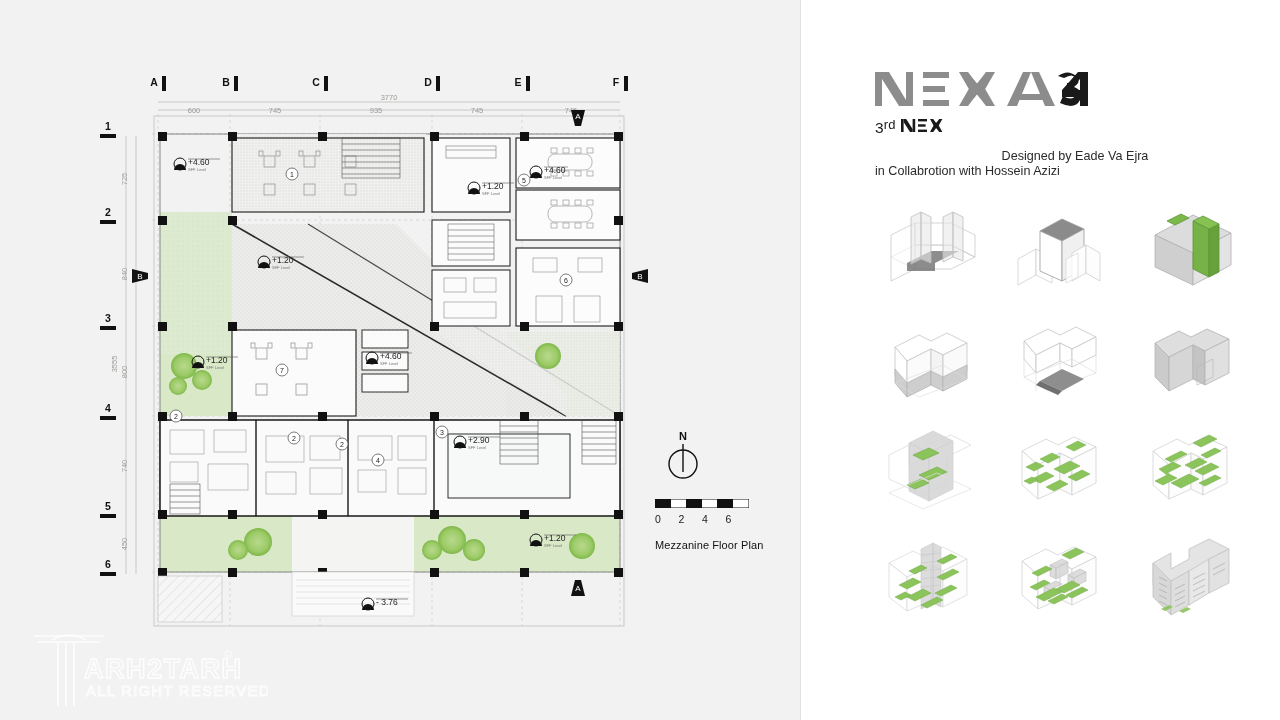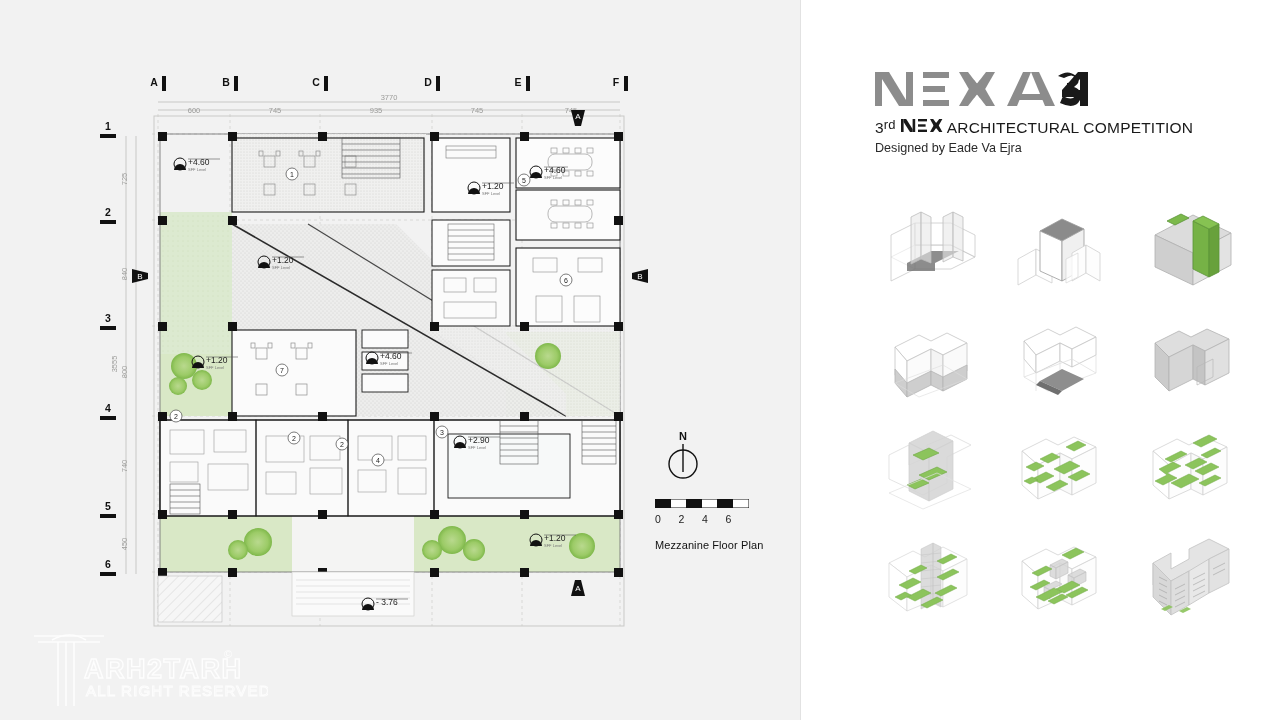--- a/index.html
+++ b/index.html
@@ -29,21 +29,21 @@
   .title-block { position:absolute; left:875px; top:68px; width:400px; }
   .logo-row { display:flex; align-items:baseline; height:46px; }
   .logo-svg { display:block; }
   .t-line1 {
     font-size:15.5px; letter-spacing:.2px; color:#1a1a1a; white-space:nowrap;
     margin-top:4px; display:flex; align-items:baseline;
   }
   .t-line1 .sup { font-size:13px; vertical-align:super; position:relative; top:-4px; }
   .nexa-inline { display:inline-flex; align-items:baseline; margin:0 1px; }
   .t-line2 { font-size:14.5px; letter-spacing:.3px; color:#1a1a1a; margin-top:3px; }
-  .t-line3 { font-size:12.6px; color:#2a2a2a; margin-top:4px; }
+  .t-line3 { font-size:12.6px; color:#2a2a2a; margin-top:12px;text-align:center; }
   .t-line4 { font-size:12.6px; color:#2a2a2a; margin-top:1px; }
 
   
   .diagram-grid {
     position:absolute; left:866px; top:196px;
     width:392px; height:440px;
     display:grid; grid-template-columns:repeat(3,1fr); grid-template-rows:repeat(4,1fr);
   }
   .diagram-cell { position:relative; }
   .diagram-cell svg { position:absolute; left:50%; top:50%; transform:translate(-50%,-50%); }
@@ -555,23 +555,23 @@
             <rect x="17" y="1" width="9" height="2.4"></rect>
             <rect x="17" y="6.3" width="7.6" height="2.4"></rect>
             <rect x="17" y="11.6" width="9" height="2.4"></rect>
             <polygon points="29,1 32.2,1 36.6,7 34.2,10.4"></polygon>
             <polygon points="41.4,1 38.2,1 33.6,7 36,10.4"></polygon>
             <polygon points="29,14 32.2,14 36.6,8 34.2,4.6"></polygon>
             <polygon points="41.4,14 38.2,14 33.6,8 36,4.6"></polygon>
           </g>
         </svg>
       </span>
-      <span>ARCHITECTURAL COMPETITION</span>
     </div>
     <div class="t-line3">Designed by Eade Va Ejra</div>
+    <div class="t-line4">in Collabrotion with Hossein Azizi</div>
   </div>
 
   <div class="diagram-grid">
 
     <div class="diagram-cell">
       <svg width="112" height="100" viewBox="0 0 112 100">
         <g stroke="#c9c9c9" stroke-width="0.8" fill="#fff" fill-opacity="0.55">
           <polygon points="16,56 40,44 76,44 100,56 76,68 40,68"></polygon>
           <polygon points="16,34 40,22 40,68 16,80"></polygon>
           <polygon points="40,22 76,22 100,34 100,56 76,44 40,44"></polygon>

